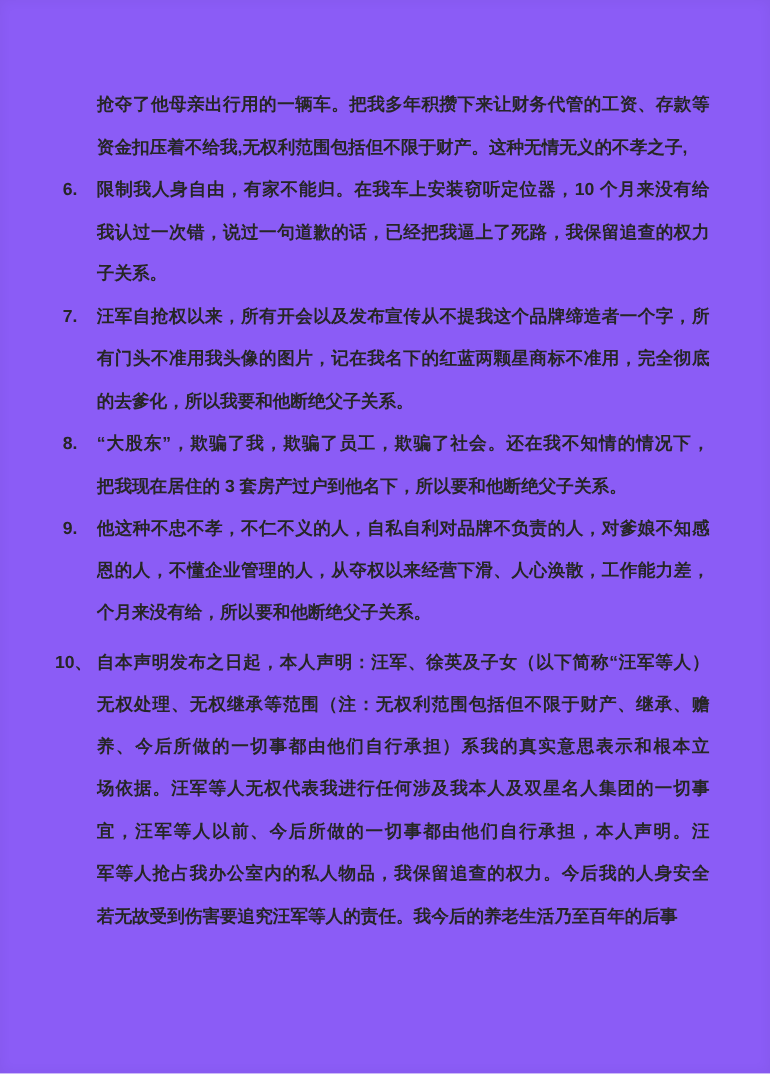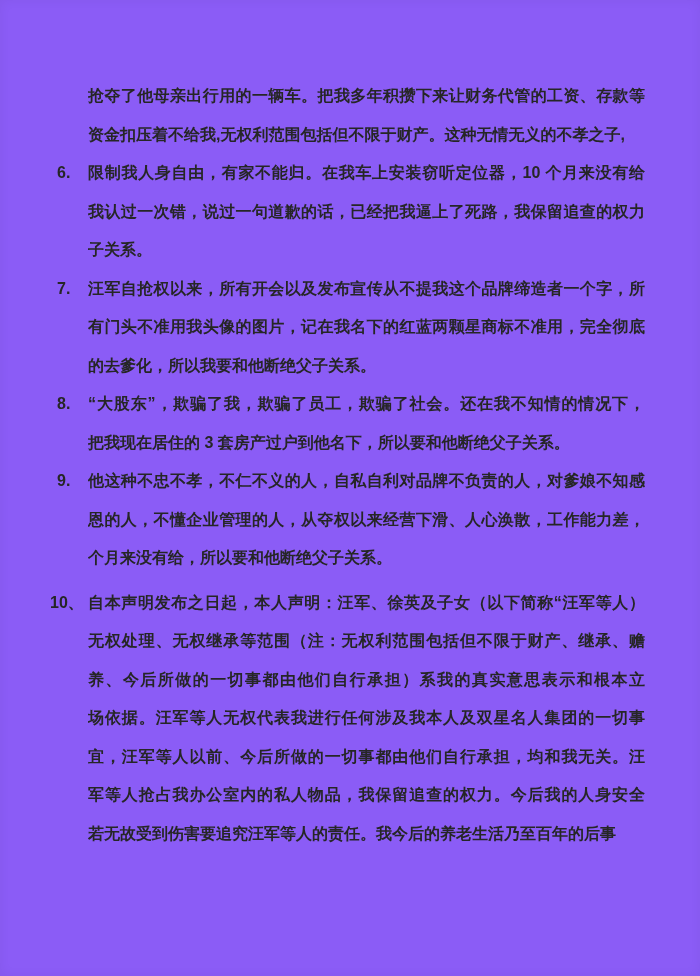--- a/index.html
+++ b/index.html
@@ -106,19 +106,19 @@
     </div>
   </div>
 
   <div class="para p10">
     <span class="num">10、</span>
     <div class="lines">
       <div class="line">自本声明发布之日起，本人声明：汪军、徐英及子女（以下简称“汪军等人）</div>
       <div class="line">无权处理、无权继承等范围（注：无权利范围包括但不限于财产、继承、赡</div>
       <div class="line">养、今后所做的一切事都由他们自行承担）系我的真实意思表示和根本立</div>
       <div class="line">场依据。汪军等人无权代表我进行任何涉及我本人及双星名人集团的一切事</div>
-      <div class="line">宜，汪军等人以前、今后所做的一切事都由他们自行承担，均和我无关。汪</div>
+      <div class="line">宜，汪军等人以前、今后所做的一切事都由他们自行承担，本人声明。汪</div>
       <div class="line">军等人抢占我办公室内的私人物品，我保留追查的权力。今后我的人身安全</div>
       <div class="line">若无故受到伤害要追究汪军等人的责任。我今后的养老生活乃至百年的后事</div>
     </div>
   </div>
 
 </div>
 
 </body></html>

